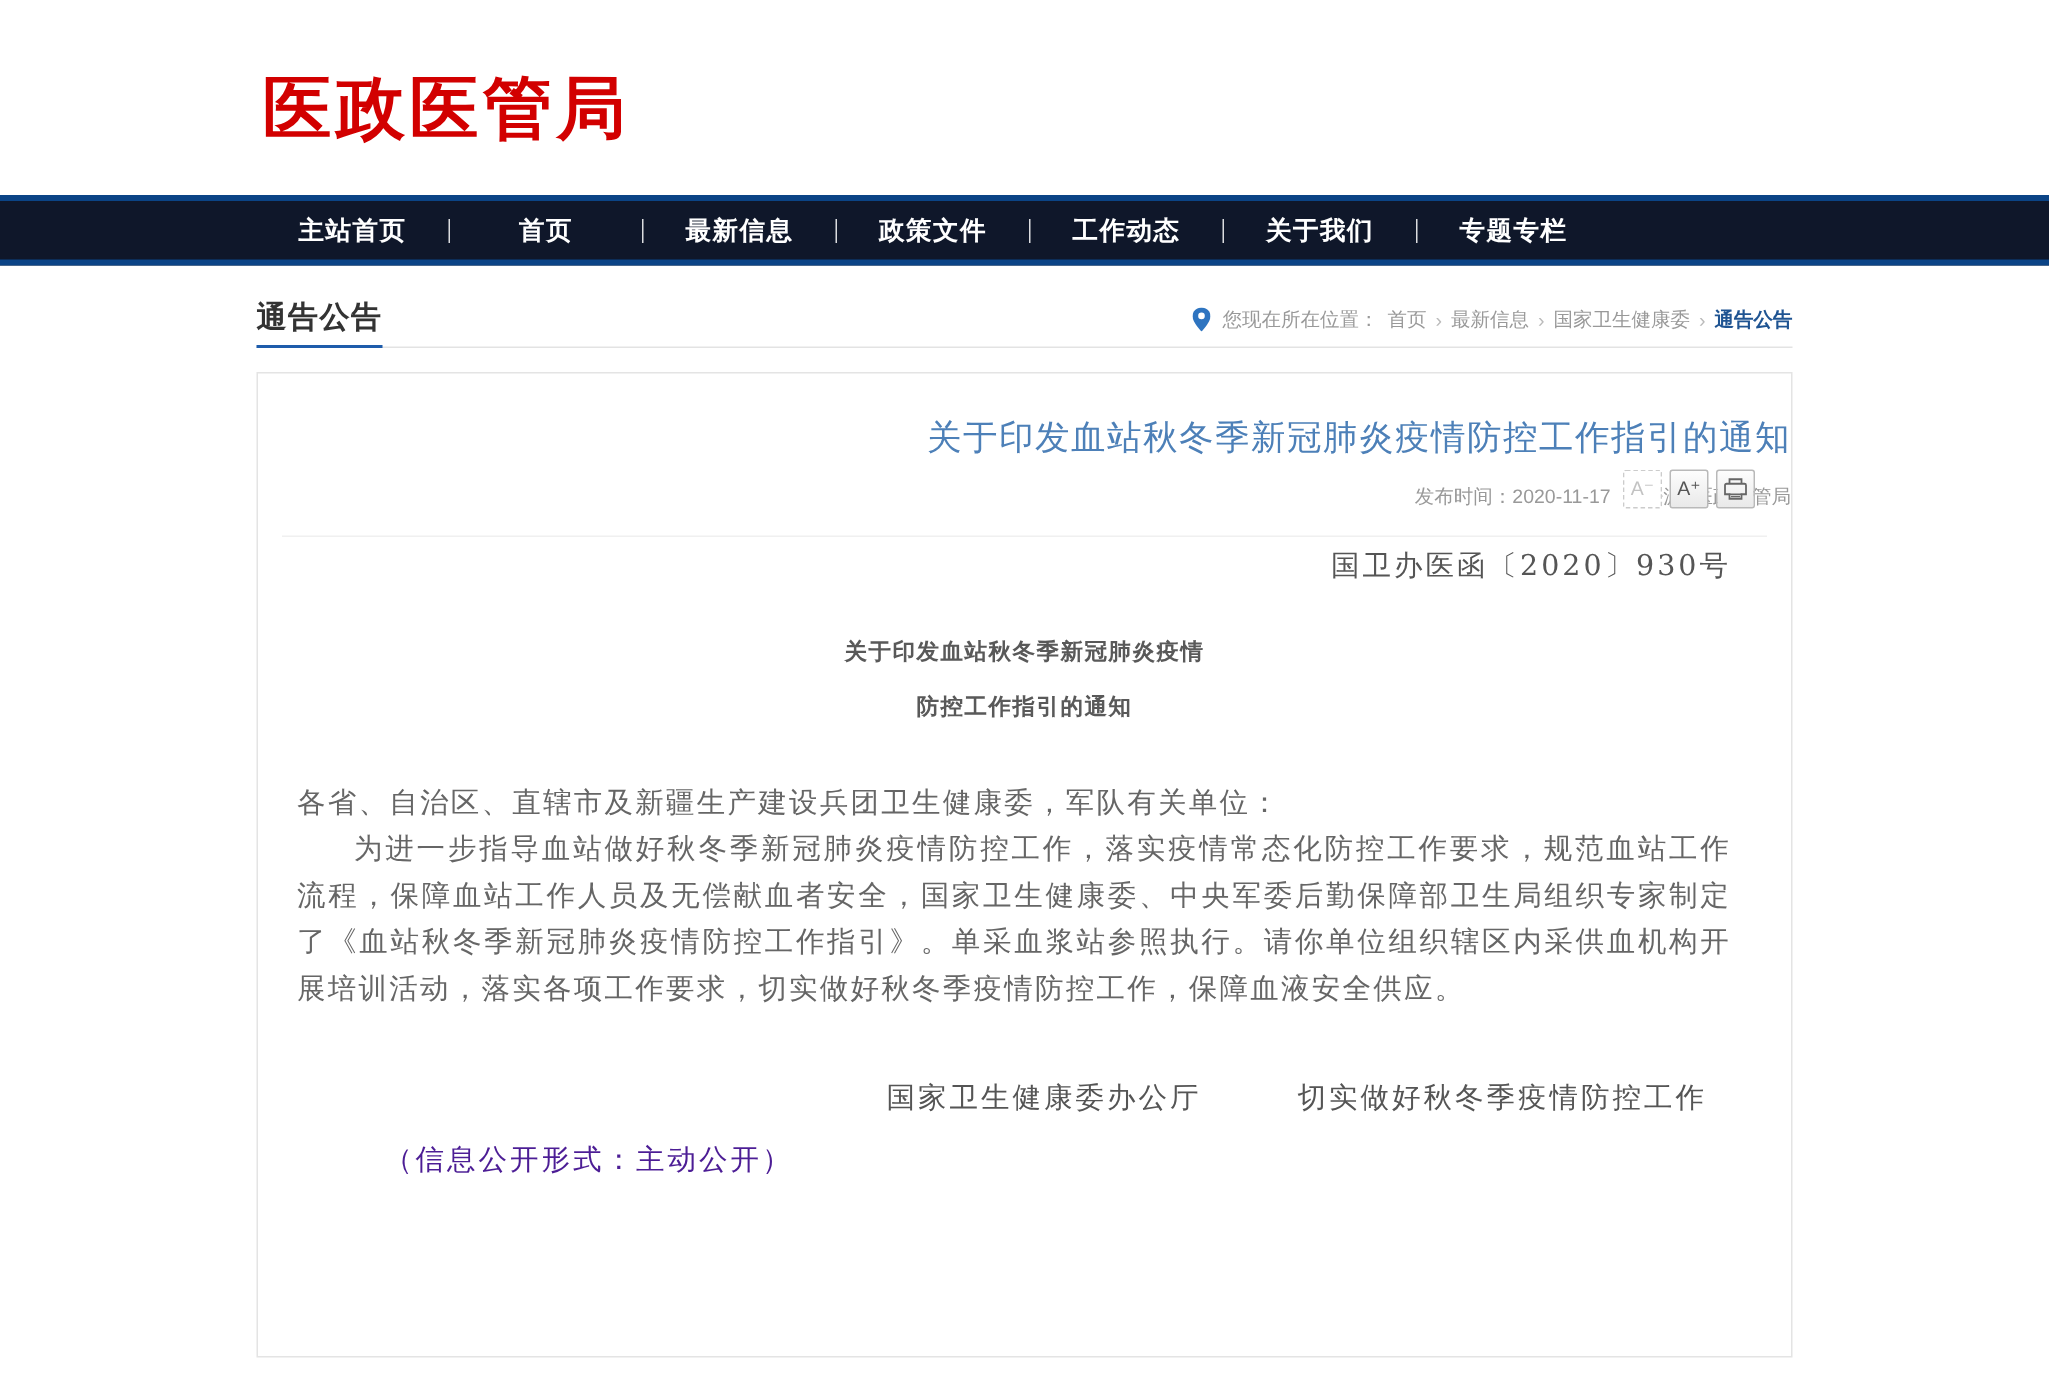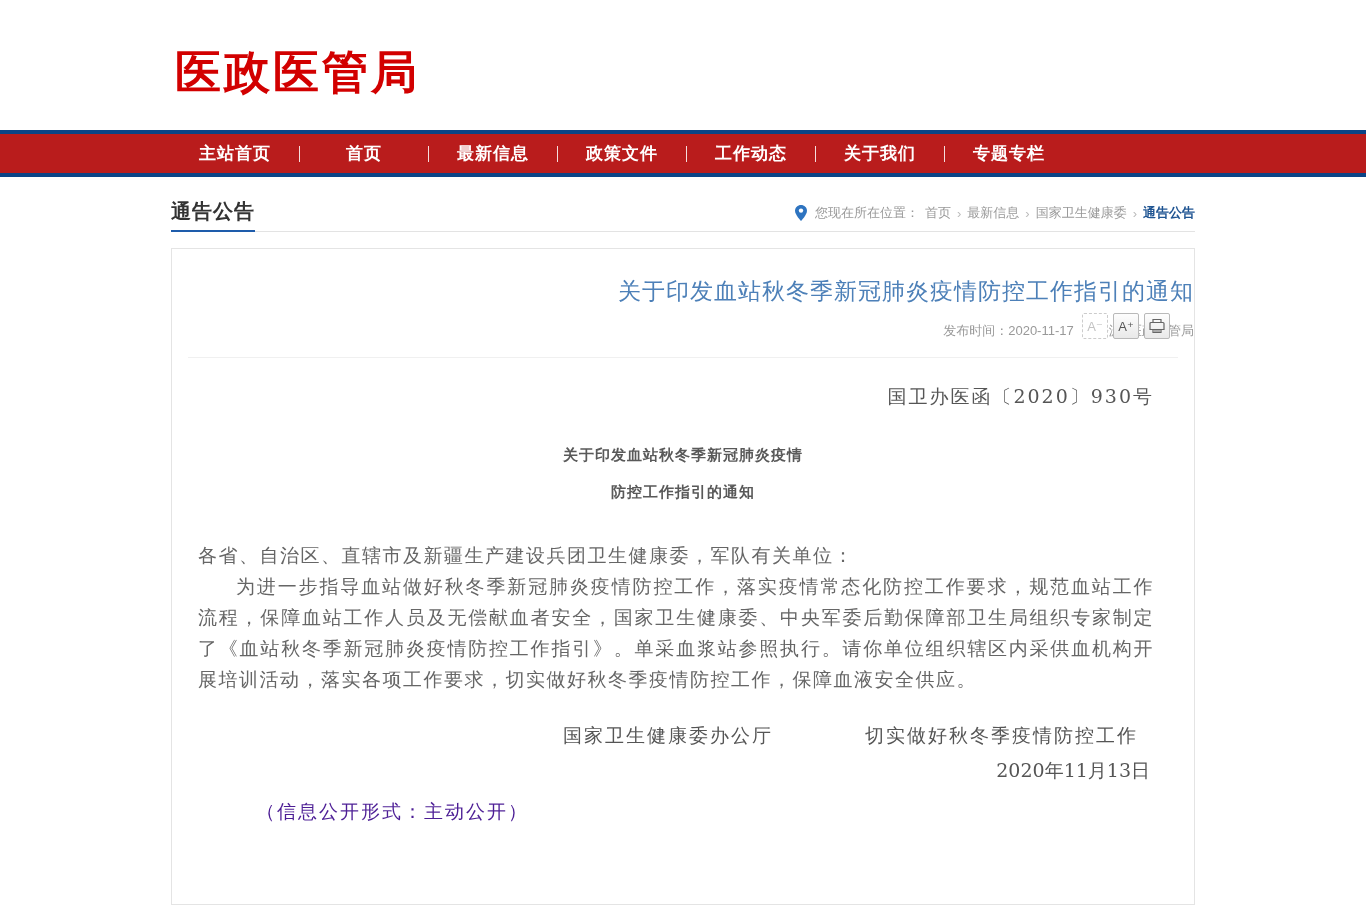--- a/index.html
+++ b/index.html
@@ -5,21 +5,21 @@
   * { margin:0; padding:0; box-sizing:border-box; }
   html,body { width:1366px; height:918px; background:#fff; overflow:hidden;
               font-family:"Liberation Sans","DejaVu Sans",sans-serif; }
 
   
   .site-header { height:130px; background:#fff; position:relative; }
   .logo { position:absolute; left:175px; top:42px; font-size:46px; font-weight:bold;
           color:#d20000; letter-spacing:3px; }
 
   
-  .navbar { height:47px; background:#b91c1c;
+  .navbar { height:47px; background:#0f172a;
             border-top:4px solid #0b4486; border-bottom:4px solid #0b4486; }
   .nav-inner { width:1024px; height:100%; margin:0 auto; display:flex; align-items:center; }
   .nav-item { flex:0 0 128px; text-align:center; color:#fff; font-size:17px;
               font-weight:bold; cursor:pointer; letter-spacing:1px; }
   .nav-sep { width:1px; height:16px; background:rgba(255,255,255,.85); }
 
   
   .section-row { width:1024px; margin:21px auto 0; display:flex;
                  justify-content:space-between; align-items:flex-end;
                  border-bottom:1px solid #e3e3e3; }
@@ -43,29 +43,29 @@
   .tools { position:absolute; right:24px; top:64px; display:flex; gap:5px; }
   .tool-btn { width:26px; height:26px; display:flex; align-items:center; justify-content:center;
               border:1px solid #b9b9b9; border-radius:2px; cursor:pointer; font-size:13px;
               color:#555; background:linear-gradient(#fdfdfd,#e9e9e9); }
   .tool-btn.disabled { border:1px dashed #ccc; color:#c3c3c3; background:#fff; }
   .tool-btn svg { width:16px; height:16px; }
 
   .title-divider { height:1px; background:#f0f0f0; margin:17px 16px 0; }
 
   .doc-number { text-align:right; font-family:"DejaVu Serif","Liberation Serif",serif;
-                color:#555; font-size:19px; letter-spacing:2px; margin:26px 40px 0 0; }
+                color:#555; font-size:19px; letter-spacing:2px; margin:6px 40px 0 0; }
   .doc-title { text-align:center; font-weight:bold; color:#595959; font-size:15px;
                line-height:37px; margin-top:26px; letter-spacing:1px; }
   .doc-body { font-family:"DejaVu Serif","Liberation Serif",serif; color:#666;
               font-size:19px; line-height:31px; letter-spacing:1.5px;
               margin:30px 40px 16px 26px; text-align:justify; }
   .doc-body .indent { text-indent:2em; }
 
-  .signatures { display:flex; justify-content:flex-end; gap:92px; margin:28px 56px 0 0;
+  .signatures { display:flex; justify-content:flex-end; gap:64px; margin:44px 56px 0 0;
                 font-family:"DejaVu Serif","Liberation Serif",serif; color:#555;
                 font-size:19px; letter-spacing:2px; }
   .sig-date { text-align:right; margin:9px 44px 0 0;
               font-family:"DejaVu Serif","Liberation Serif",serif; color:#555; font-size:19px; }
   .disclosure { margin:15px 0 0 84px; font-family:"DejaVu Serif","Liberation Serif",serif;
                 color:#4c1d95; font-size:19px; letter-spacing:2px; }
 </style>
 </head>
 <body>
 
@@ -140,16 +140,15 @@
 
   <div class="doc-body">
     <p>各省、自治区、直辖市及新疆生产建设兵团卫生健康委，军队有关单位：</p>
     <p class="indent">为进一步指导血站做好秋冬季新冠肺炎疫情防控工作，落实疫情常态化防控工作要求，规范血站工作流程，保障血站工作人员及无偿献血者安全，国家卫生健康委、中央军委后勤保障部卫生局组织专家制定了《血站秋冬季新冠肺炎疫情防控工作指引》。单采血浆站参照执行。请你单位组织辖区内采供血机构开展培训活动，落实各项工作要求，切实做好秋冬季疫情防控工作，保障血液安全供应。</p>
   </div>
 
   <div class="signatures">
     <span>国家卫生健康委办公厅</span>
     <span>切实做好秋冬季疫情防控工作</span>
   </div>
-  <div class="sig-date">2020年11月13日</div>
 
   <div class="disclosure">（信息公开形式：主动公开）</div>
 </div>
 
 </body></html>

